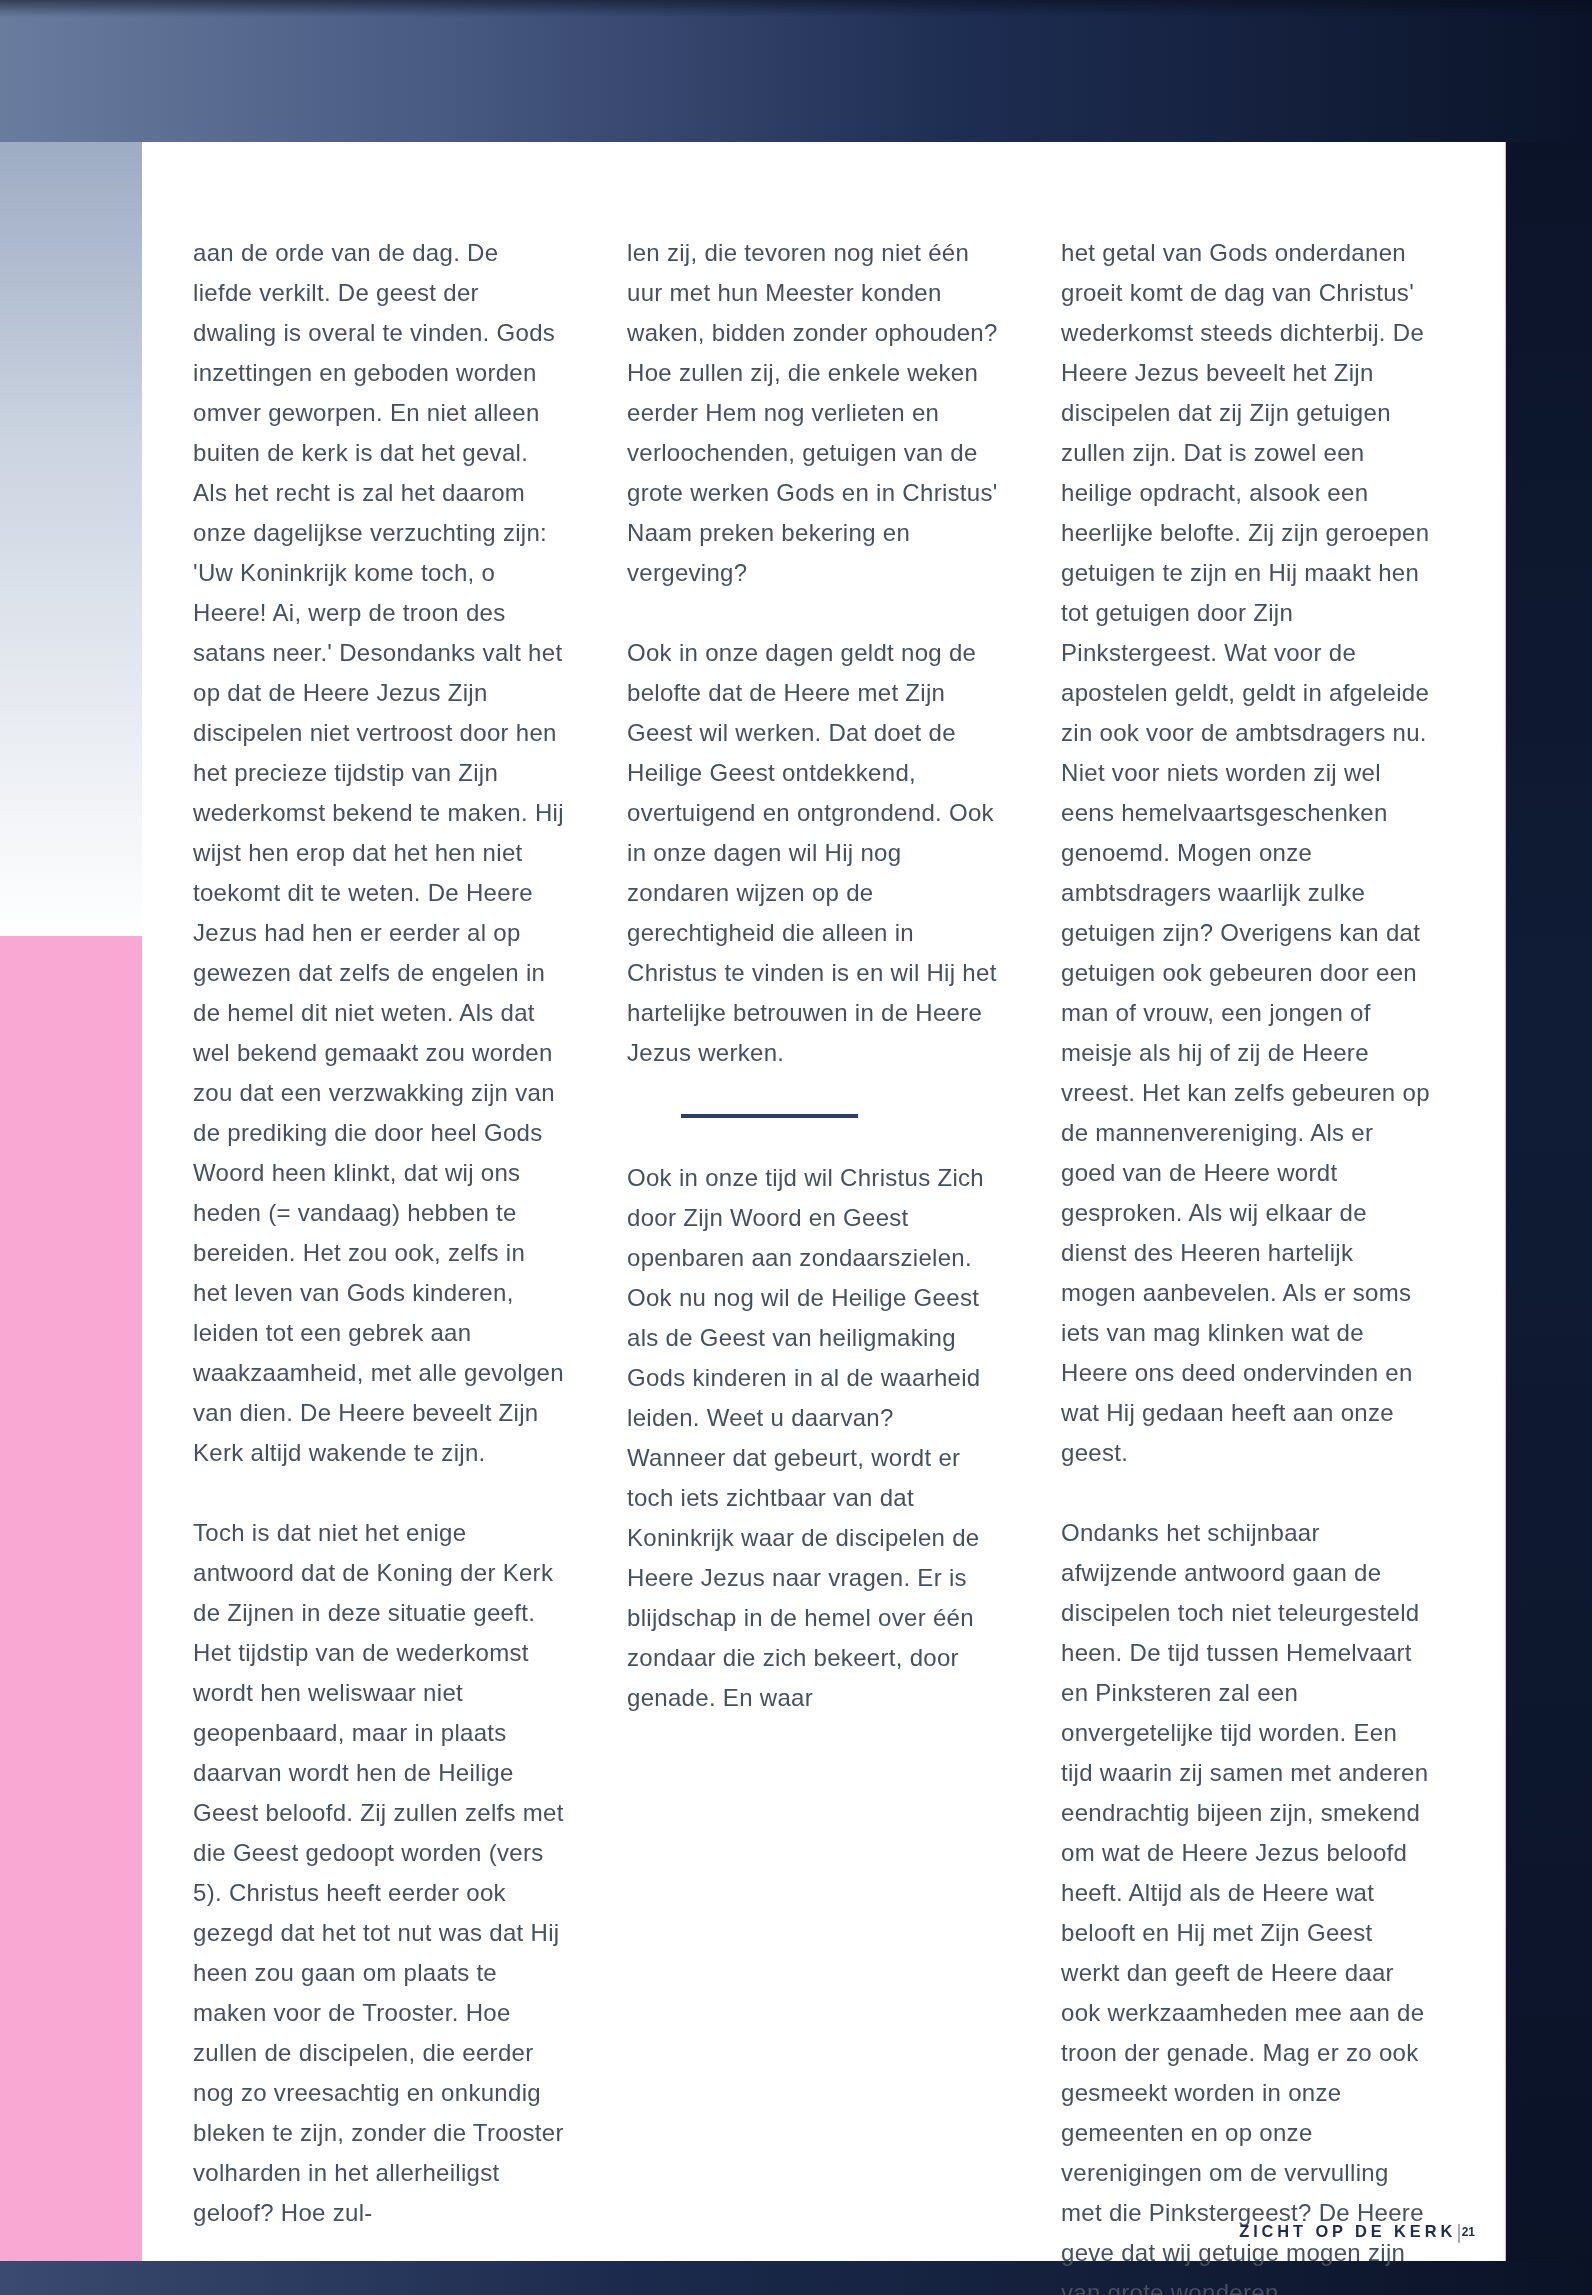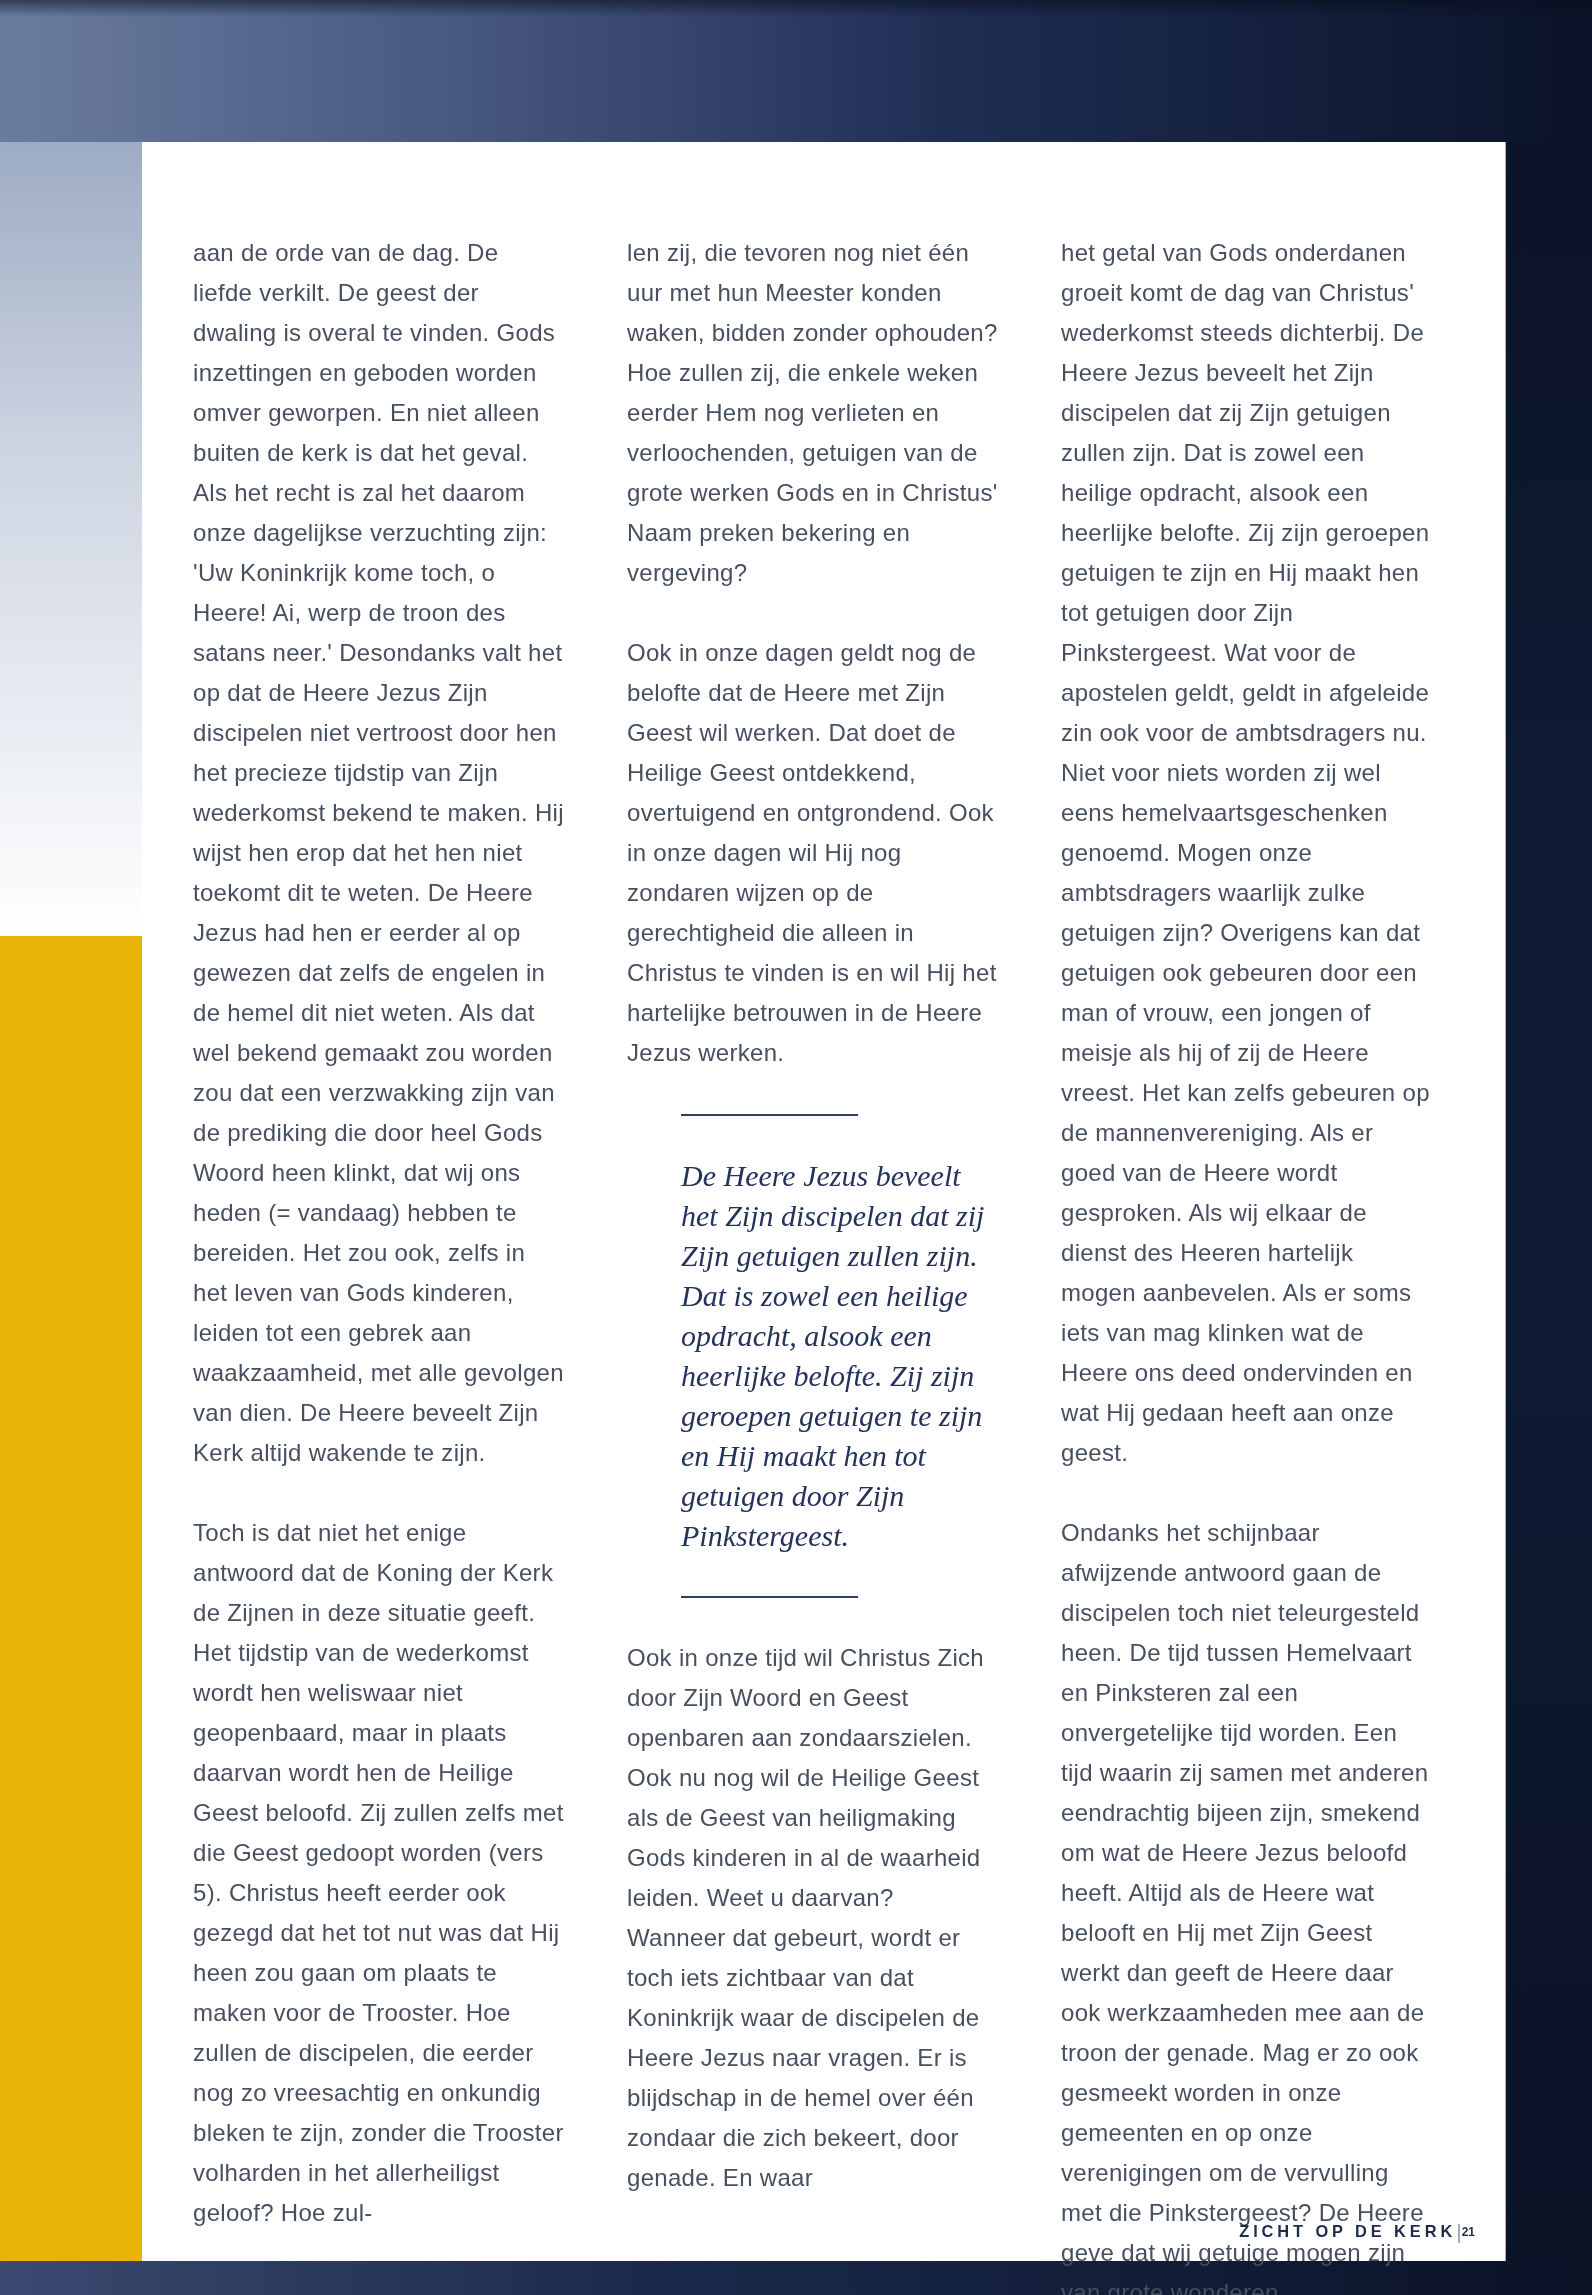--- a/index.html
+++ b/index.html
@@ -5,21 +5,21 @@
   html, body { margin: 0; padding: 0; }
   body {
     font-family: "Liberation Sans", sans-serif;
     background: #ffffff;
   }
   .canvas {
     position: relative;
     width: 1592px;
     height: 2295px;
     overflow: hidden;
-    background: #eab308;
+    background: #f9a8d4;
   }
 
   
   .bg-right-strip {
     position: absolute;
     left: 1506px; top: 0;
     width: 86px; height: 2295px;
     background: linear-gradient(180deg, #0a1226 0%, #101c36 45%, #0a1226 100%);
   }
   .bg-top-band {
@@ -132,21 +132,20 @@
         <p>aan de orde van de dag. De liefde verkilt. De geest der dwaling is overal te vinden. Gods inzettingen en geboden worden omver geworpen. En niet alleen buiten de kerk is dat het geval. Als het recht is zal het daarom onze dagelijkse verzuchting zijn: 'Uw Koninkrijk kome toch, o Heere! Ai, werp de troon des satans neer.' Desondanks valt het op dat de Heere Jezus Zijn discipelen niet vertroost door hen het precieze tijdstip van Zijn wederkomst bekend te maken. Hij wijst hen erop dat het hen niet toekomt dit te weten. De Heere Jezus had hen er eerder al op gewezen dat zelfs de engelen in de hemel dit niet weten. Als dat wel bekend gemaakt zou worden zou dat een verzwakking zijn van de prediking die door heel Gods Woord heen klinkt, dat wij ons heden (= vandaag) hebben te bereiden. Het zou ook, zelfs in het leven van Gods kinderen, leiden tot een gebrek aan waakzaamheid, met alle gevolgen van dien. De Heere beveelt Zijn Kerk altijd wakende te zijn.</p>
         <p>Toch is dat niet het enige antwoord dat de Koning der Kerk de Zijnen in deze situatie geeft. Het tijdstip van de wederkomst wordt hen weliswaar niet geopenbaard, maar in plaats daarvan wordt hen de Heilige Geest beloofd. Zij zullen zelfs met die Geest gedoopt worden (vers 5). Christus heeft eerder ook gezegd dat het tot nut was dat Hij heen zou gaan om plaats te maken voor de Trooster. Hoe zullen de discipelen, die eerder nog zo vreesachtig en onkundig bleken te zijn, zonder die Trooster volharden in het allerheiligst geloof? Hoe zul-</p>
       </div>
 
       <div class="col">
         <p>len zij, die tevoren nog niet één uur met hun Meester konden waken, bidden zonder ophouden? Hoe zullen zij, die enkele weken eerder Hem nog verlieten en verloochenden, getuigen van de grote werken Gods en in Christus' Naam preken bekering en vergeving?</p>
         <p>Ook in onze dagen geldt nog de belofte dat de Heere met Zijn Geest wil werken. Dat doet de Heilige Geest ontdekkend, overtuigend en ontgrondend. Ook in onze dagen wil Hij nog zondaren wijzen op de gerechtigheid die alleen in Christus te vinden is en wil Hij het hartelijke betrouwen in de Heere Jezus werken.</p>
 
         <div class="quote-block">
           <div class="quote-rule"></div>
-          <div class="pull-quote">De Heere Jezus beveelt het Zijn discipelen dat zij Zijn getuigen zullen zijn. Dat is zowel een heilige opdracht, alsook een heerlijke belofte. Zij zijn geroepen getuigen te zijn en Hij maakt hen tot getuigen door Zijn Pinkstergeest.</div>
           <div class="quote-rule"></div>
         </div>
 
         <p>Ook in onze tijd wil Christus Zich door Zijn Woord en Geest openbaren aan zondaarszielen. Ook nu nog wil de Heilige Geest als de Geest van heiligmaking Gods kinderen in al de waarheid leiden. Weet u daarvan? Wanneer dat gebeurt, wordt er toch iets zichtbaar van dat Koninkrijk waar de discipelen de Heere Jezus naar vragen. Er is blijdschap in de hemel over één zondaar die zich bekeert, door genade. En waar</p>
       </div>
 
       <div class="col">
         <p>het getal van Gods onderdanen groeit komt de dag van Christus' wederkomst steeds dichterbij. De Heere Jezus beveelt het Zijn discipelen dat zij Zijn getuigen zullen zijn. Dat is zowel een heilige opdracht, alsook een heerlijke belofte. Zij zijn geroepen getuigen te zijn en Hij maakt hen tot getuigen door Zijn Pinkstergeest. Wat voor de apostelen geldt, geldt in afgeleide zin ook voor de ambtsdragers nu. Niet voor niets worden zij wel eens hemelvaartsgeschenken genoemd. Mogen onze ambtsdragers waarlijk zulke getuigen zijn? Overigens kan dat getuigen ook gebeuren door een man of vrouw, een jongen of meisje als hij of zij de Heere vreest. Het kan zelfs gebeuren op de mannenvereniging. Als er goed van de Heere wordt gesproken. Als wij elkaar de dienst des Heeren hartelijk mogen aanbevelen. Als er soms iets van mag klinken wat de Heere ons deed ondervinden en wat Hij gedaan heeft aan onze geest.</p>
         <p>Ondanks het schijnbaar afwijzende antwoord gaan de discipelen toch niet teleurgesteld heen. De tijd tussen Hemelvaart en Pinksteren zal een onvergetelijke tijd worden. Een tijd waarin zij samen met anderen eendrachtig bijeen zijn, smekend om wat de Heere Jezus beloofd heeft. Altijd als de Heere wat belooft en Hij met Zijn Geest werkt dan geeft de Heere daar ook werkzaamheden mee aan de troon der genade. Mag er zo ook gesmeekt worden in onze gemeenten en op onze verenigingen om de vervulling met die Pinkstergeest? De Heere geve dat wij getuige mogen zijn van grote wonderen.</p>
       </div>

